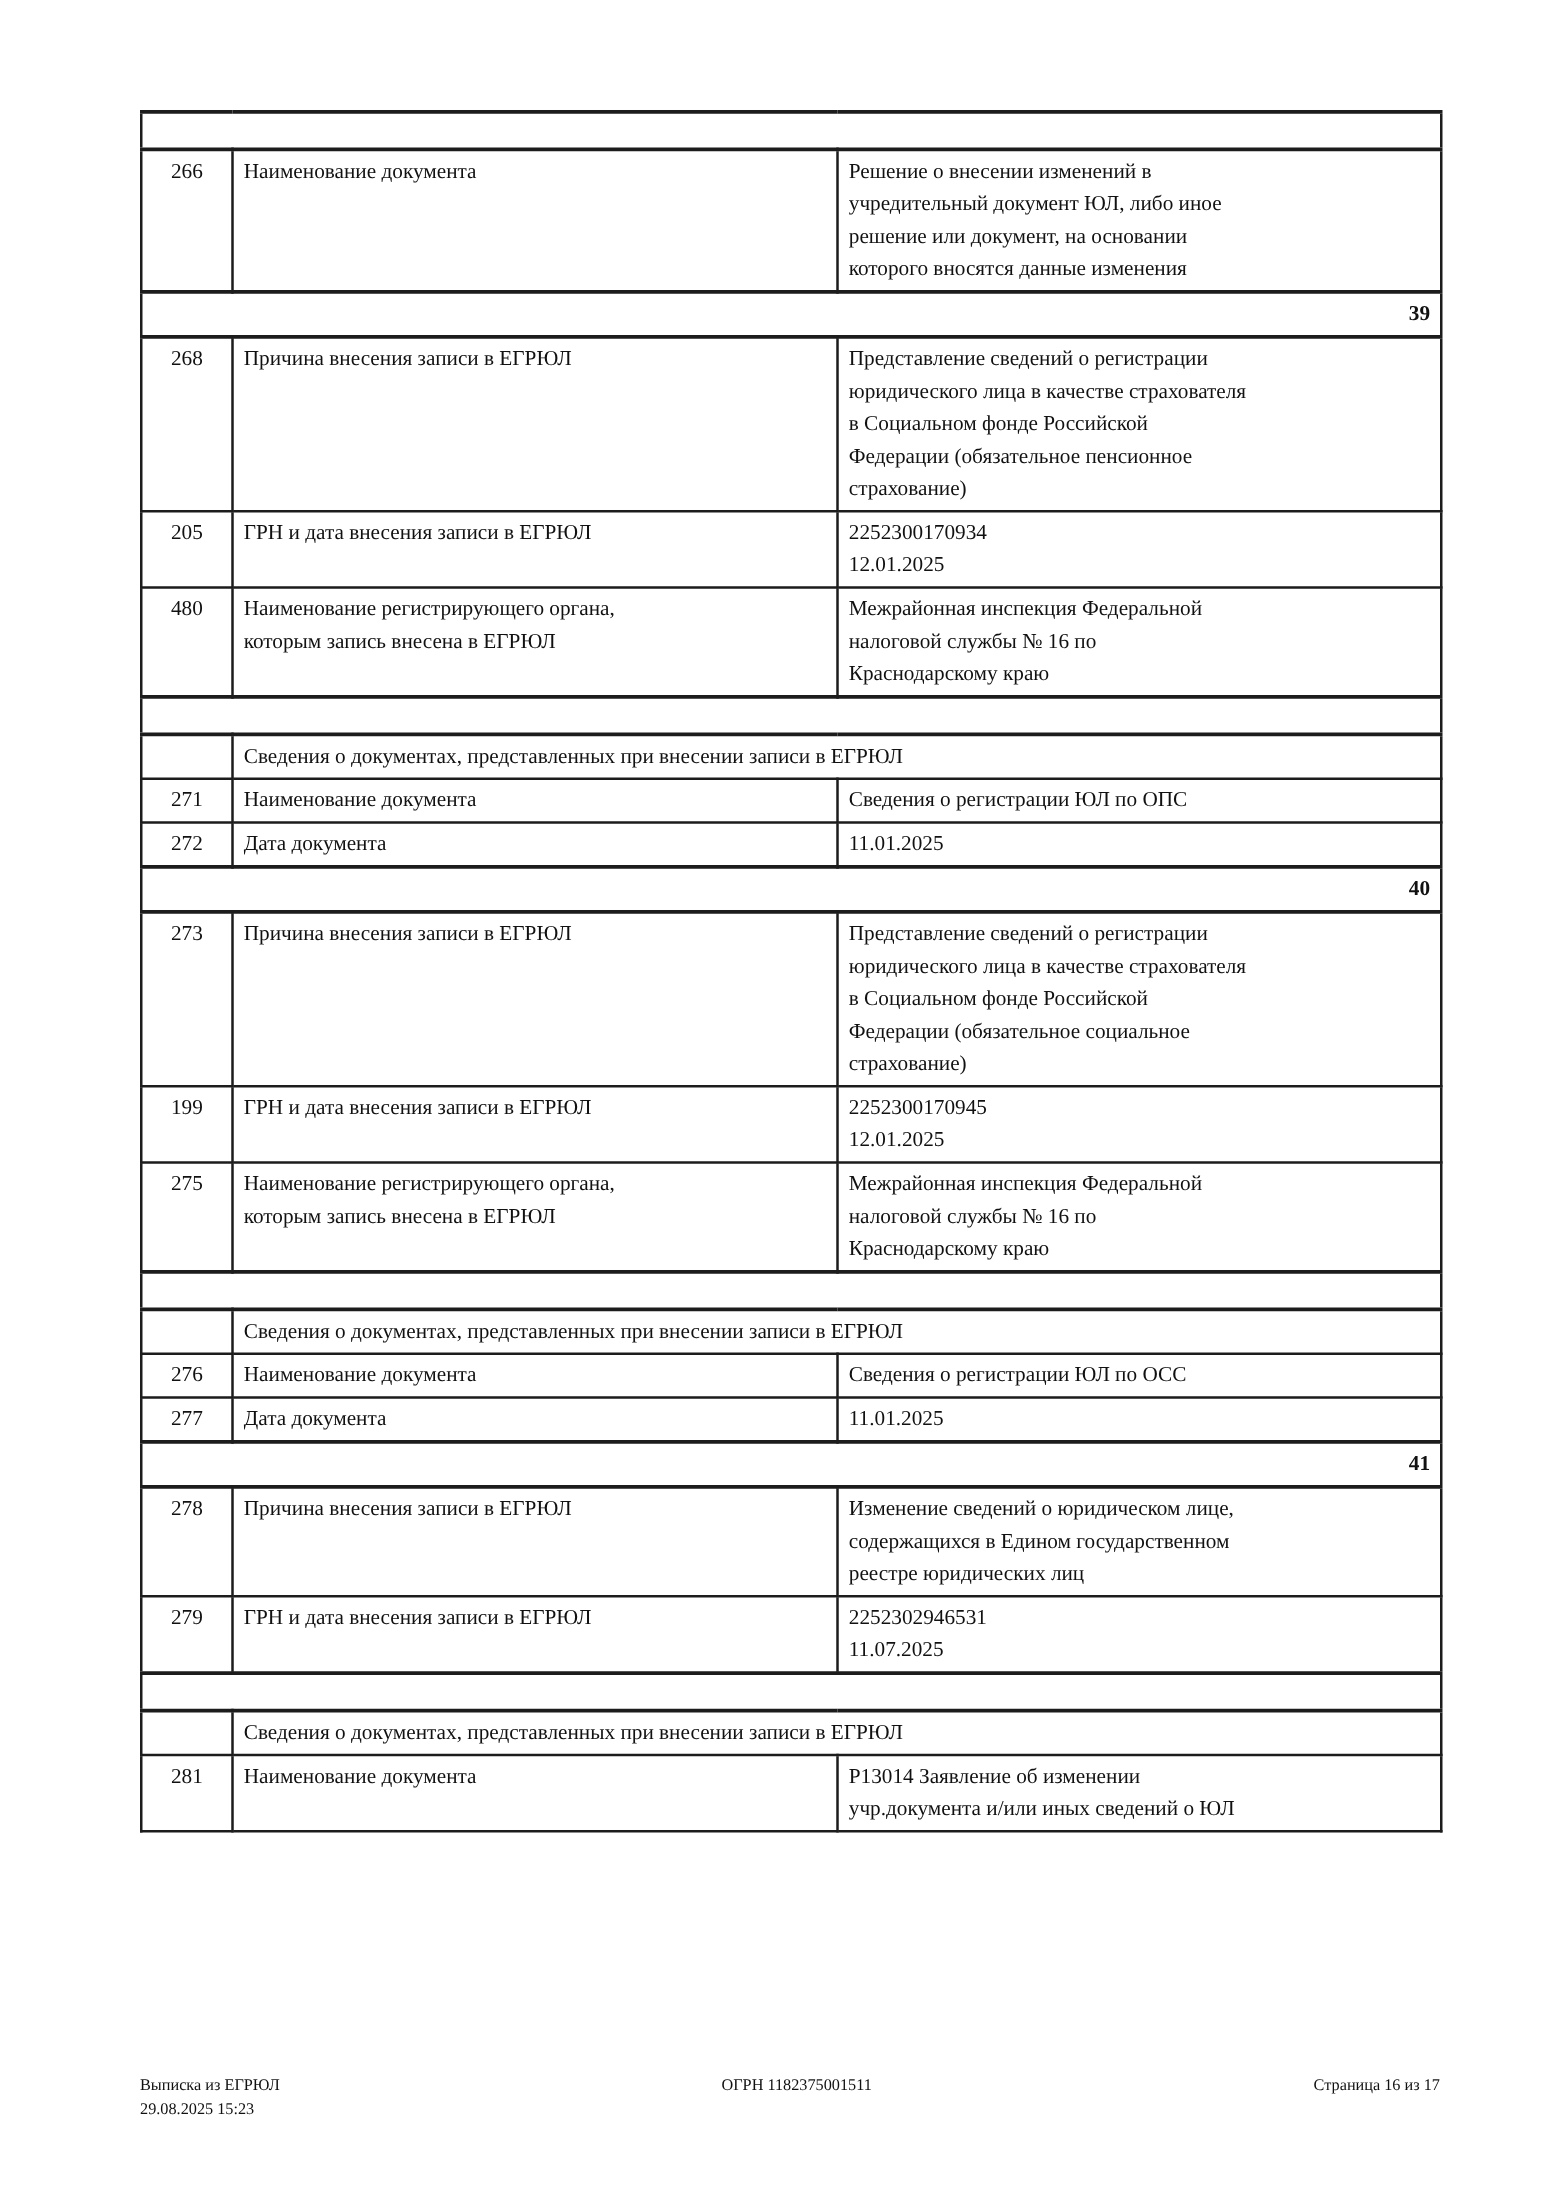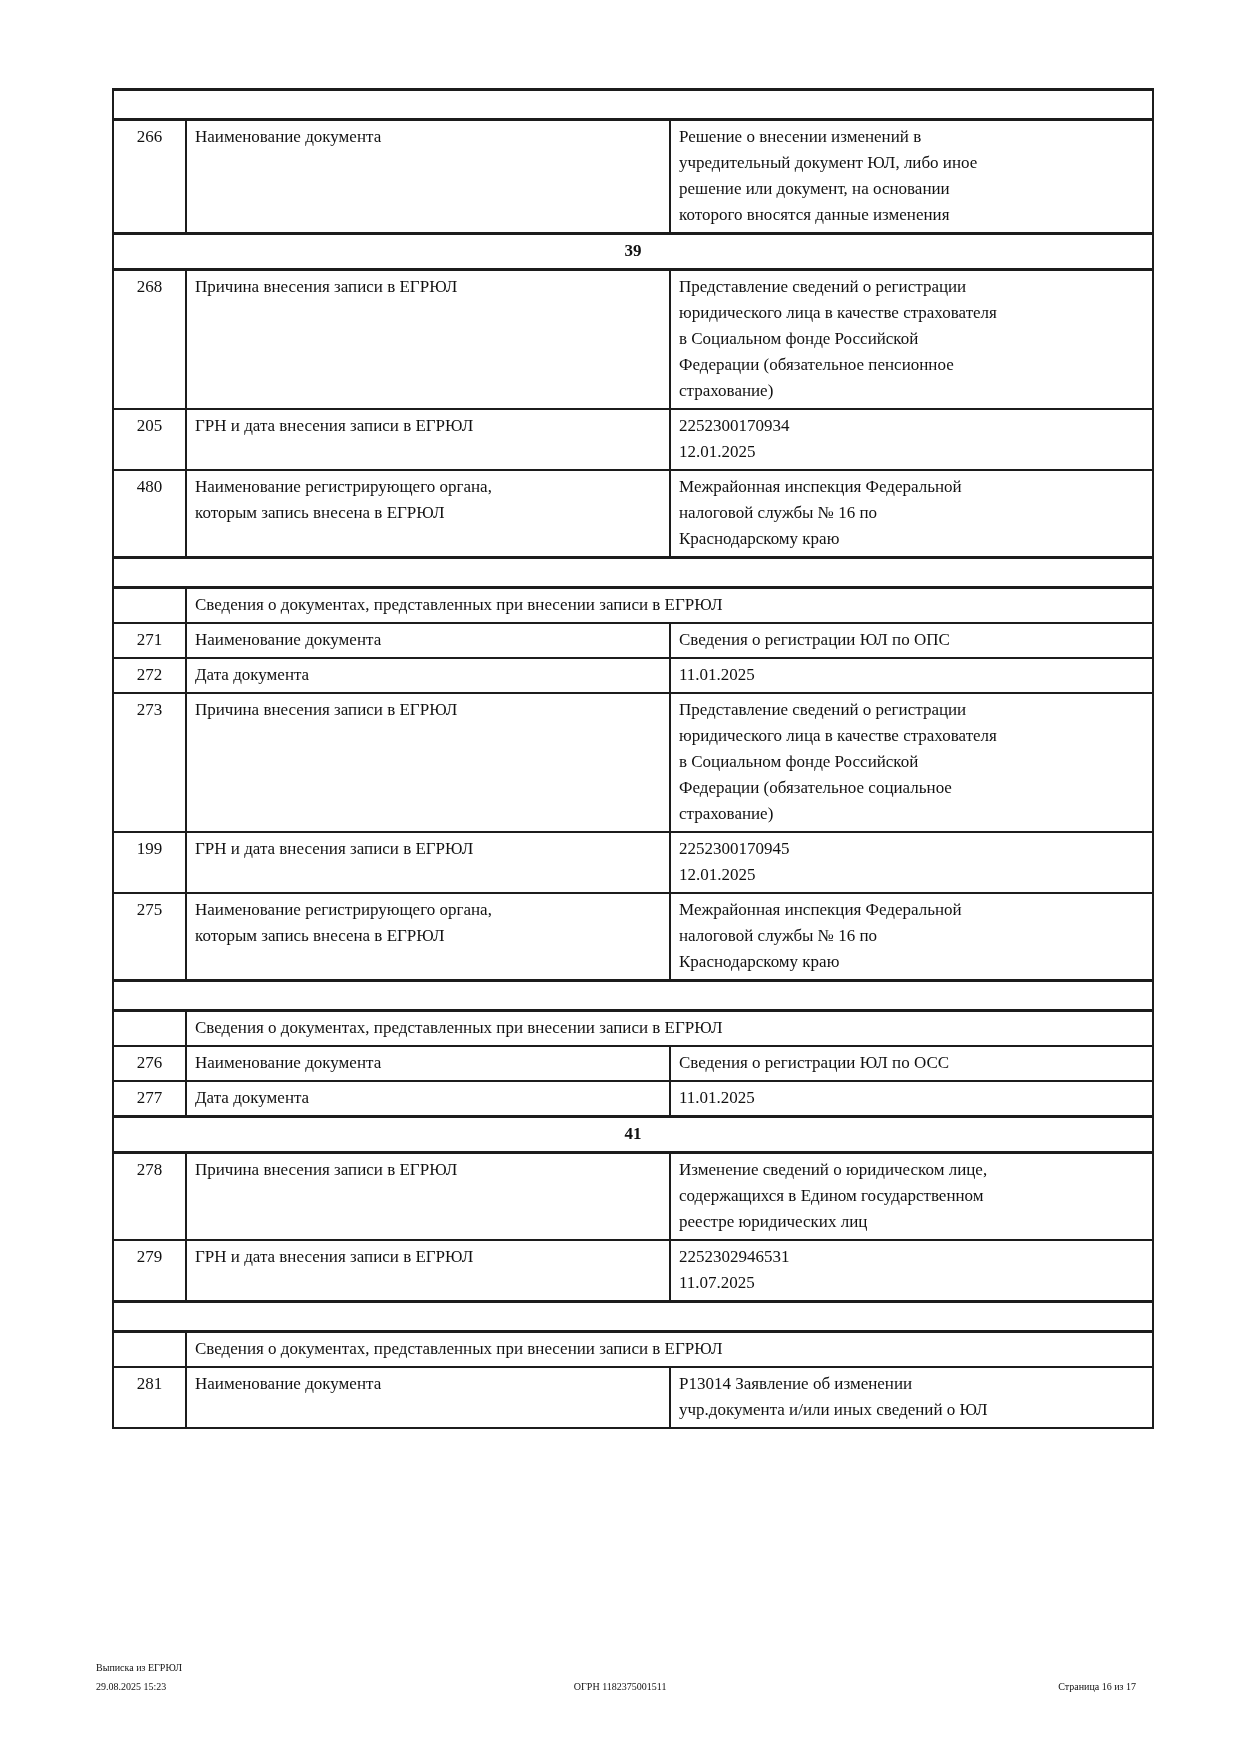--- a/index.html
+++ b/index.html
@@ -41,43 +41,43 @@
   }
   td.c-num {
     text-align: center;
     padding-left: 2px;
     padding-right: 2px;
   }
   td.c-label, td.c-value, td.c-subheader {
     white-space: pre-line;
   }
   tr.section td {
-    text-align: center;
+    text-align: right;
     font-weight: bold;
     height: 26px;
     border-top-width: 3px;
     border-bottom-width: 3px;
   }
   tr.spacer td {
     height: 27px;
     padding: 0;
     border-top-width: 3px;
     border-bottom-width: 3px;
   }
 
   
   .footer {
     position: absolute;
-    left: 96px;
+    left: 112px;
     top: 1658px;
     width: 1040px;
     display: flex;
     justify-content: space-between;
-    align-items: flex-end;
-    font-size: 10px;
+    align-items: flex-start;
+    font-size: 13px;
     line-height: 19px;
   }
   .footer-left div { white-space: nowrap; }
   .footer-center, .footer-right { white-space: nowrap; }
 </style>
 </head>
 <body>
 
 <div class="page">
 
@@ -134,20 +134,23 @@
         </tr>
         <tr class="field">
           <td class="c-num">271</td>
           <td class="c-label">Наименование документа</td>
           <td class="c-value">Сведения о регистрации ЮЛ по ОПС</td>
         </tr>
         <tr class="field">
           <td class="c-num">272</td>
           <td class="c-label">Дата документа</td>
           <td class="c-value">11.01.2025</td>
+        </tr>
+        <tr class="section">
+          <td colspan="3">40</td>
         </tr>
         <tr class="field">
           <td class="c-num">273</td>
           <td class="c-label">Причина внесения записи в ЕГРЮЛ</td>
           <td class="c-value">Представление сведений о регистрации
 юридического лица в качестве страхователя
 в Социальном фонде Российской
 Федерации (обязательное социальное
 страхование)</td>
         </tr>

